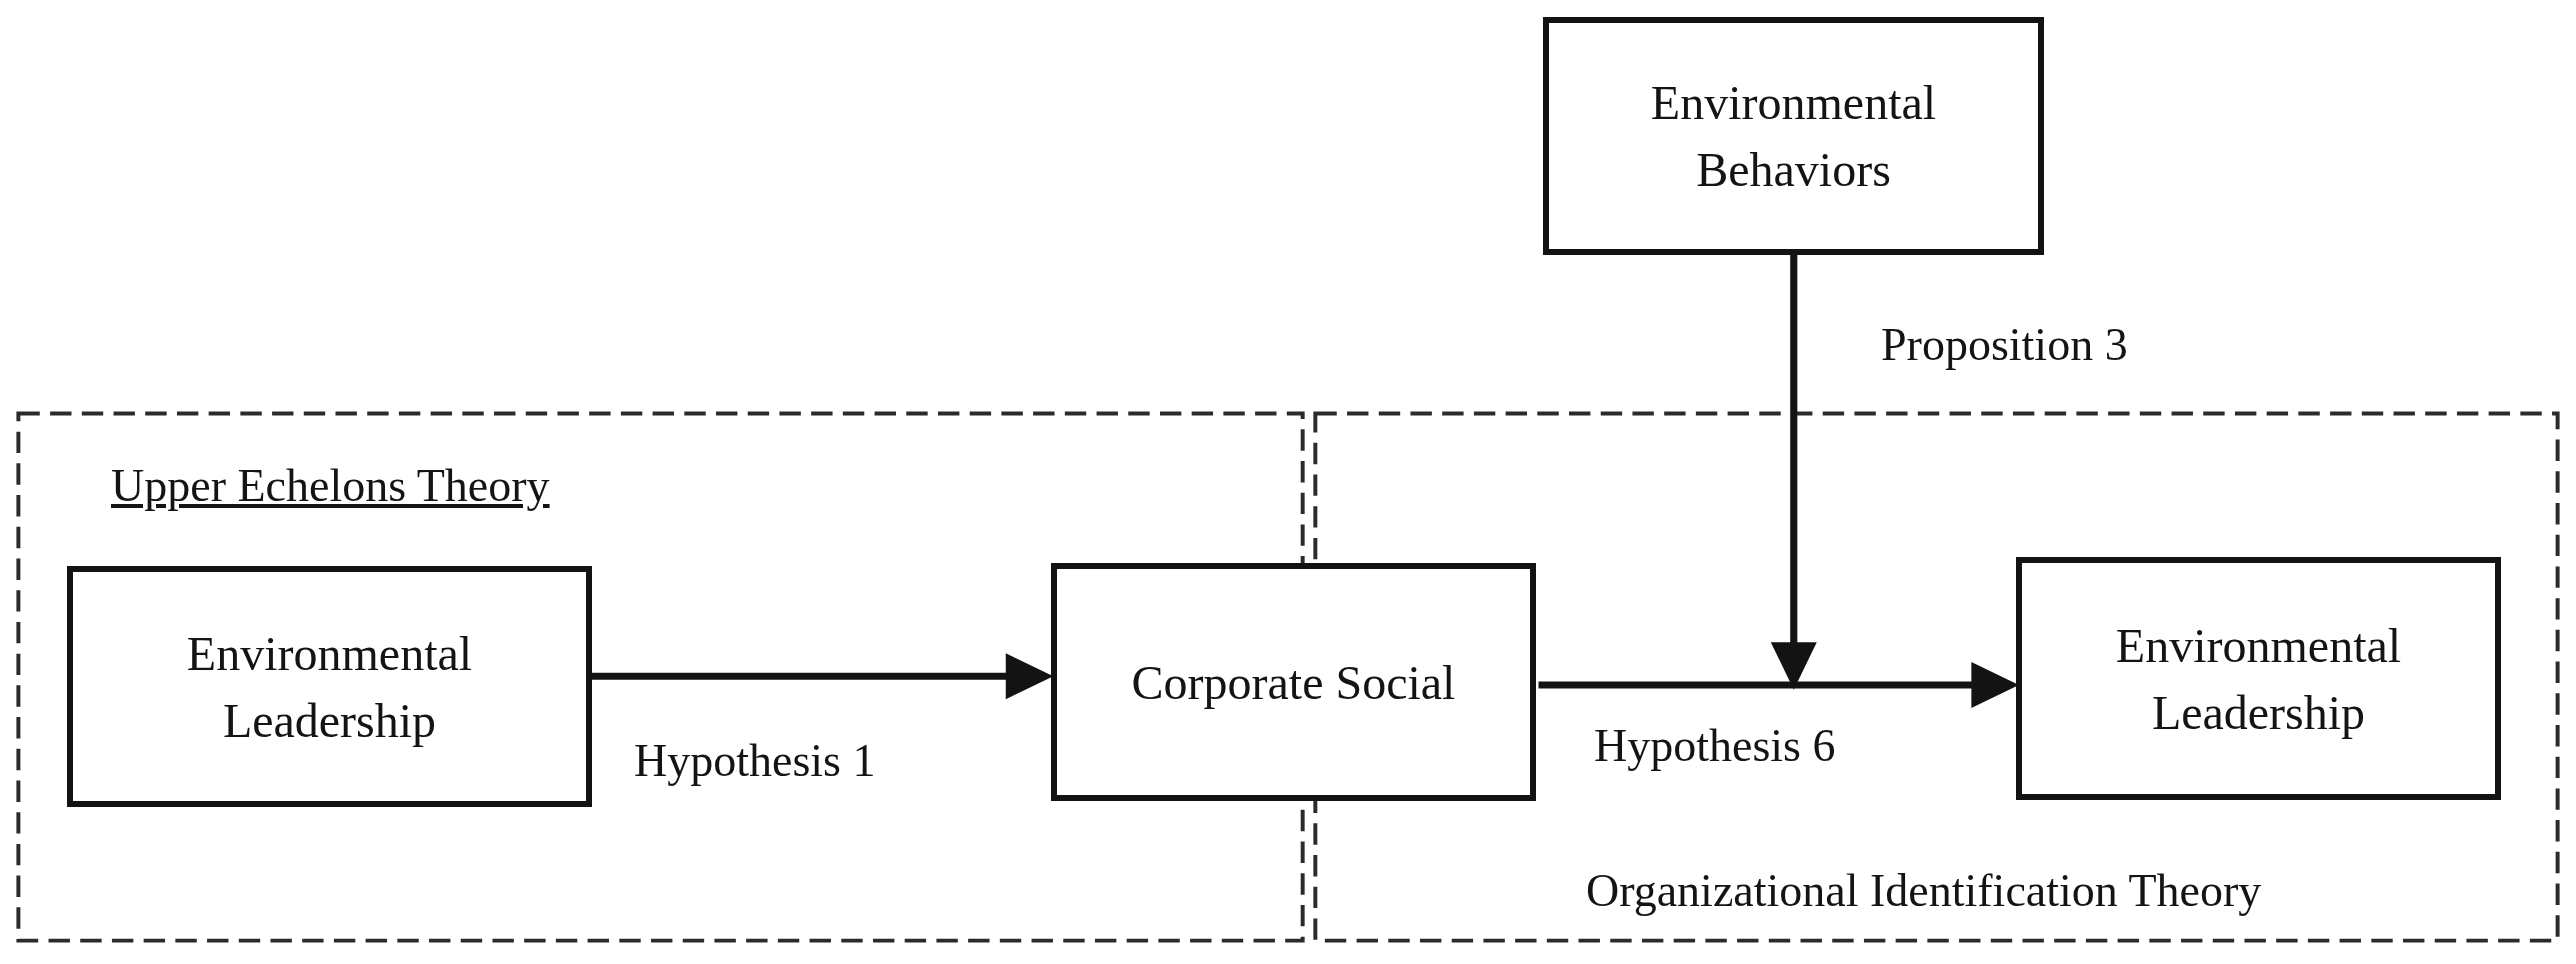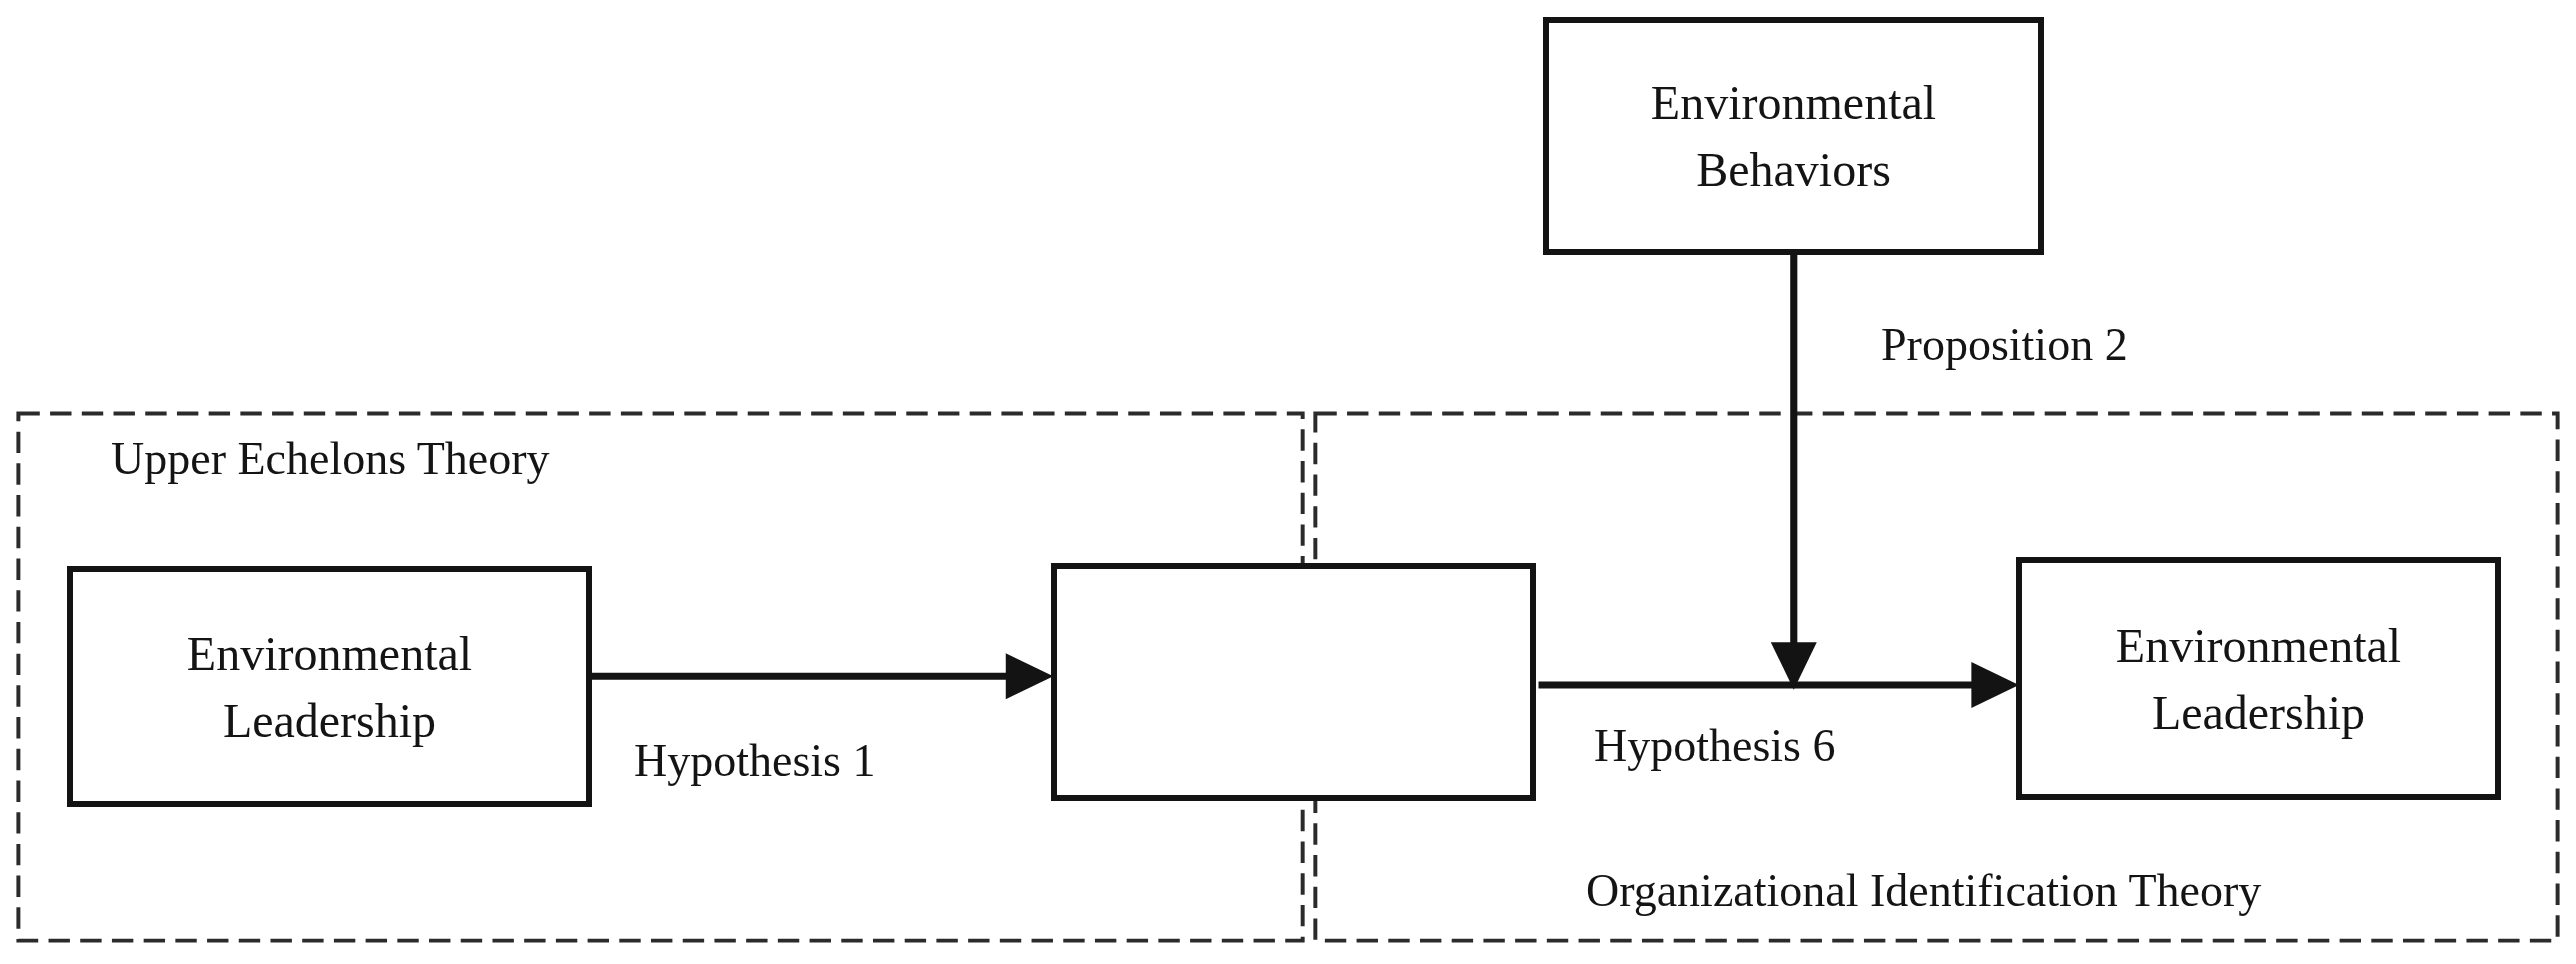--- a/index.html
+++ b/index.html
@@ -47,21 +47,21 @@
     font-size: 46px;
     line-height: 51px;
     white-space: nowrap;
   }
   
   #box-environmental-awareness   { left: 1543px; top: 17.4px;  width: 501px; height: 238px; }
   #box-environmental-leadership  { left: 67px;   top: 566px; width: 525px; height: 241px; }
   #box-corporate-social-responsibility { left: 1051px; top: 563px; width: 485px; height: 238px; }
   #box-environmental-behaviors   { left: 2016px; top: 557px; width: 485px; height: 243px; }
   
-  #label-upper-echelons      { left: 111px;  top: 433px; }
+  #label-upper-echelons      { left: 111px;  top: 460px; text-decoration: underline; }
   #label-proposition-3       { left: 1881px; top: 319px; }
   #label-hypothesis-1        { left: 634px;  top: 715px; margin-top: 20px; }
   #label-hypothesis-2        { left: 1594px; top: 720px; }
   #label-organizational-identification { left: 1586px; top: 853px; margin-top: 12px; }
 </style>
 </head>
 <body>
 
 <div id="canvas">
 
@@ -90,28 +90,29 @@
     <div class="node-line">Environmental</div>
     <div class="node-line">Behaviors</div>
   </div>
 
   <div class="node-box" id="box-environmental-leadership">
     <div class="node-line">Environmental</div>
     <div class="node-line">Leadership</div>
   </div>
 
   <div class="node-box" id="box-corporate-social-responsibility">
+    <div class="node-line">Corporate Social</div>
   </div>
 
   <div class="node-box" id="box-environmental-behaviors">
     <div class="node-line">Environmental</div>
     <div class="node-line">Leadership</div>
   </div>
 
   <div class="float-label" id="label-upper-echelons">Upper Echelons Theory</div>
   <div class="float-label" id="label-organizational-identification">Organizational Identification Theory</div>
 
   <div class="float-label" id="label-hypothesis-1">Hypothesis 1</div>
   <div class="float-label" id="label-hypothesis-2">Hypothesis 6</div>
-  <div class="float-label" id="label-proposition-3">Proposition 2</div>
+  <div class="float-label" id="label-proposition-3">Proposition 3</div>
 
 </div>
 
 
 </body></html>

